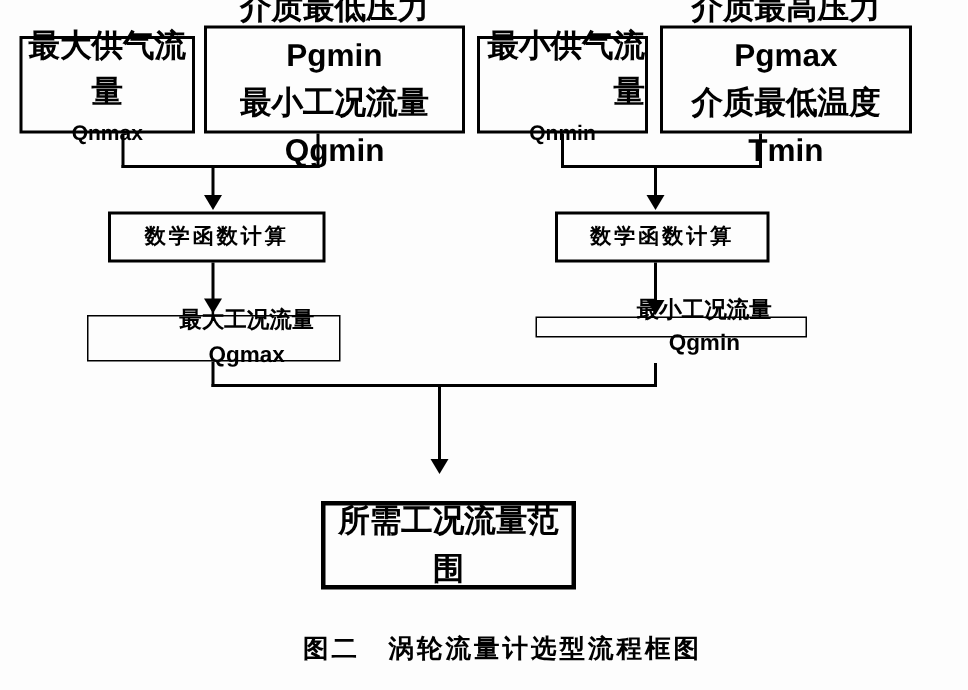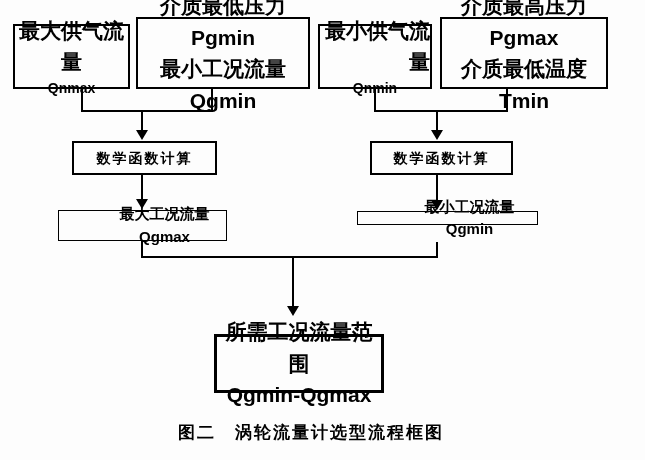--- a/index.html
+++ b/index.html
@@ -50,20 +50,21 @@
   }
   .caption {
     position: absolute;
     left: 0;
     top: 421px;
     width: 622px;
     text-align: center;
     font-size: 17px;
     font-weight: bold;
     letter-spacing: 2px;
+    padding-left: 24px;
   }
 </style>
 </head>
 <body>
 
 <div id="stage">
 
   <div class="node" style="left:13px; top:24px; width:117px; height:65px;">
     <span class="l1">最大供气流量</span>
     <span class="l2">Qnmax</span>
@@ -116,18 +117,17 @@
   </div>
 
   <div class="vline" style="left:141px; top:241px; width:2px; height:17px;"></div>
   <div class="vline" style="left:436px; top:242px; width:2px; height:16px;"></div>
   <div class="hline" style="left:141px; top:256px; width:297px; height:2px;"></div>
   <div class="vline" style="left:292px; top:258px; width:2px; height:49px;"></div>
   <div class="arrowhead" style="left:287px; top:306px;"></div>
 
   <div class="node thick" style="left:214px; top:318px; width:170px; height:59px;margin-top:16px;">
     <span class="l1">所需工况流量范围</span>
-    <span class="l1">Qgmin-Qgmax</span>
   </div>
 
   <div class="caption">图二　涡轮流量计选型流程框图</div>
 
 </div>
 
 </body></html>

